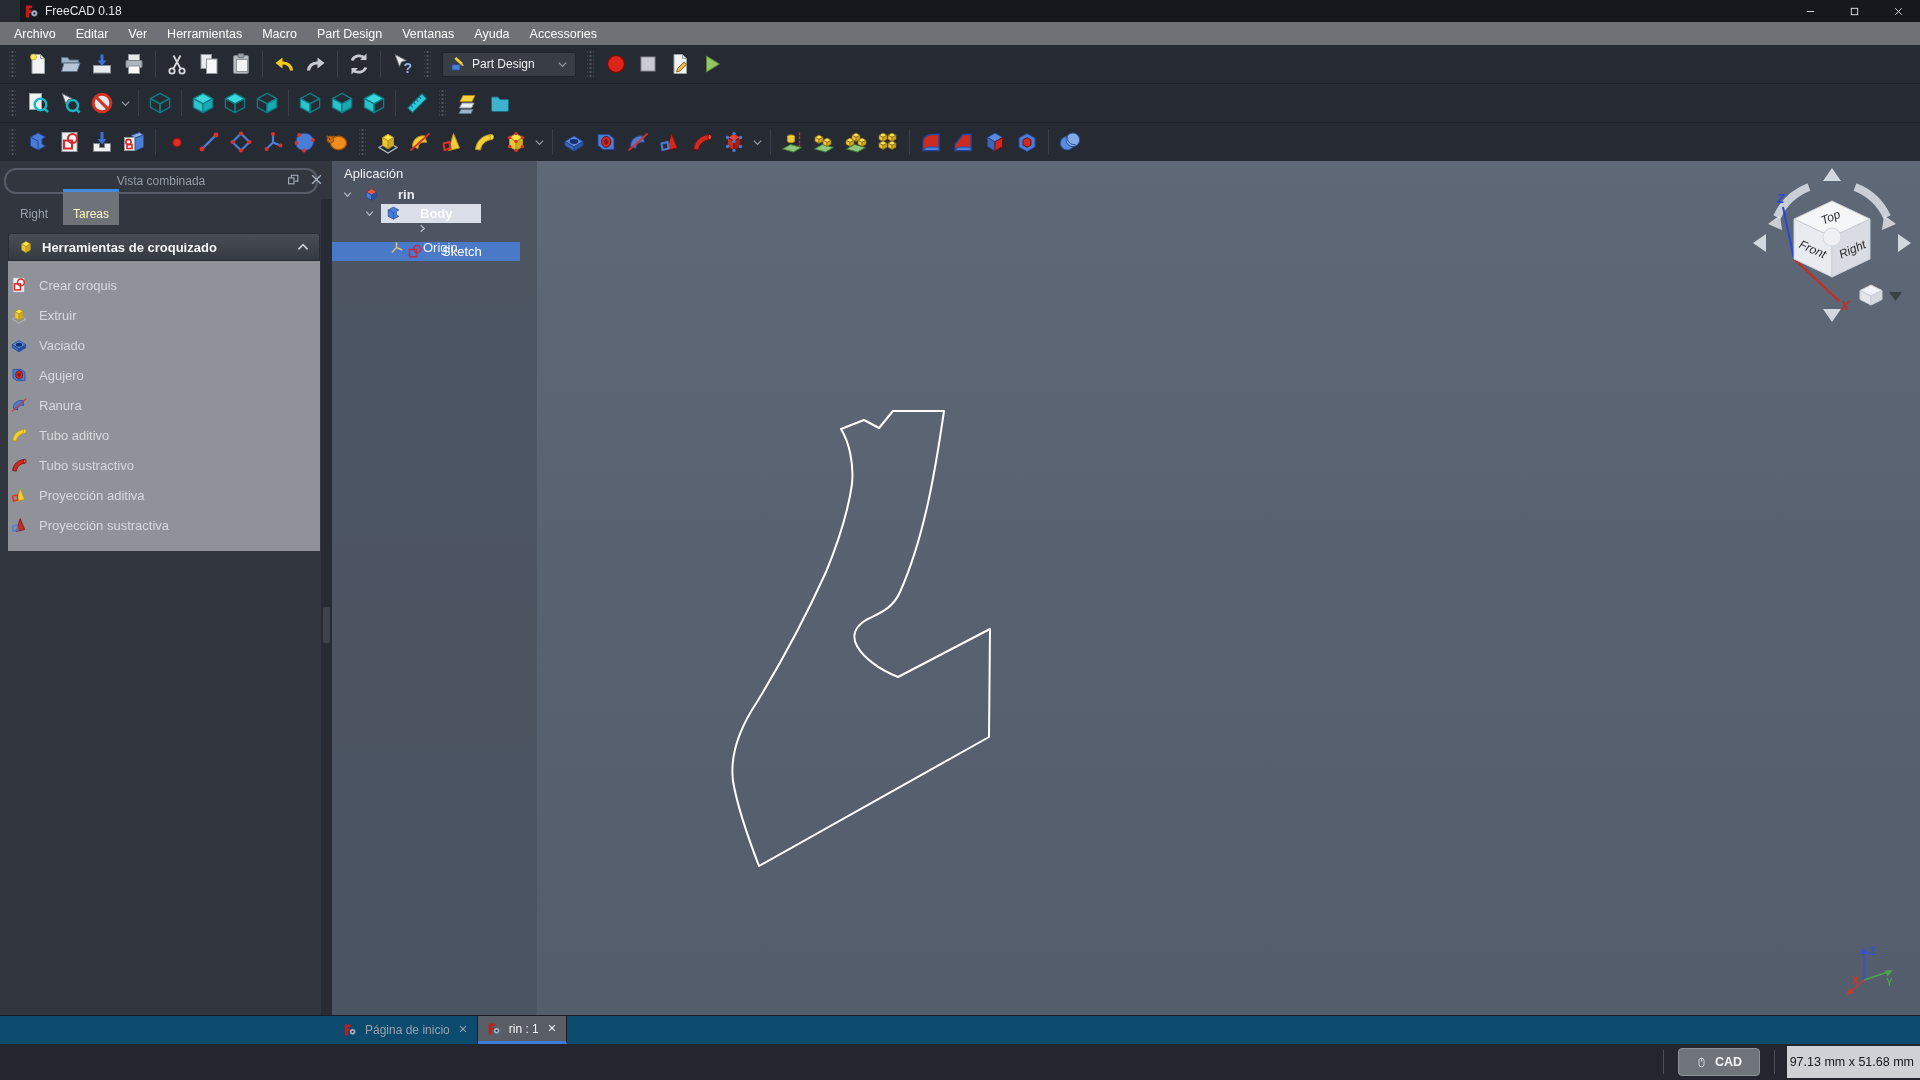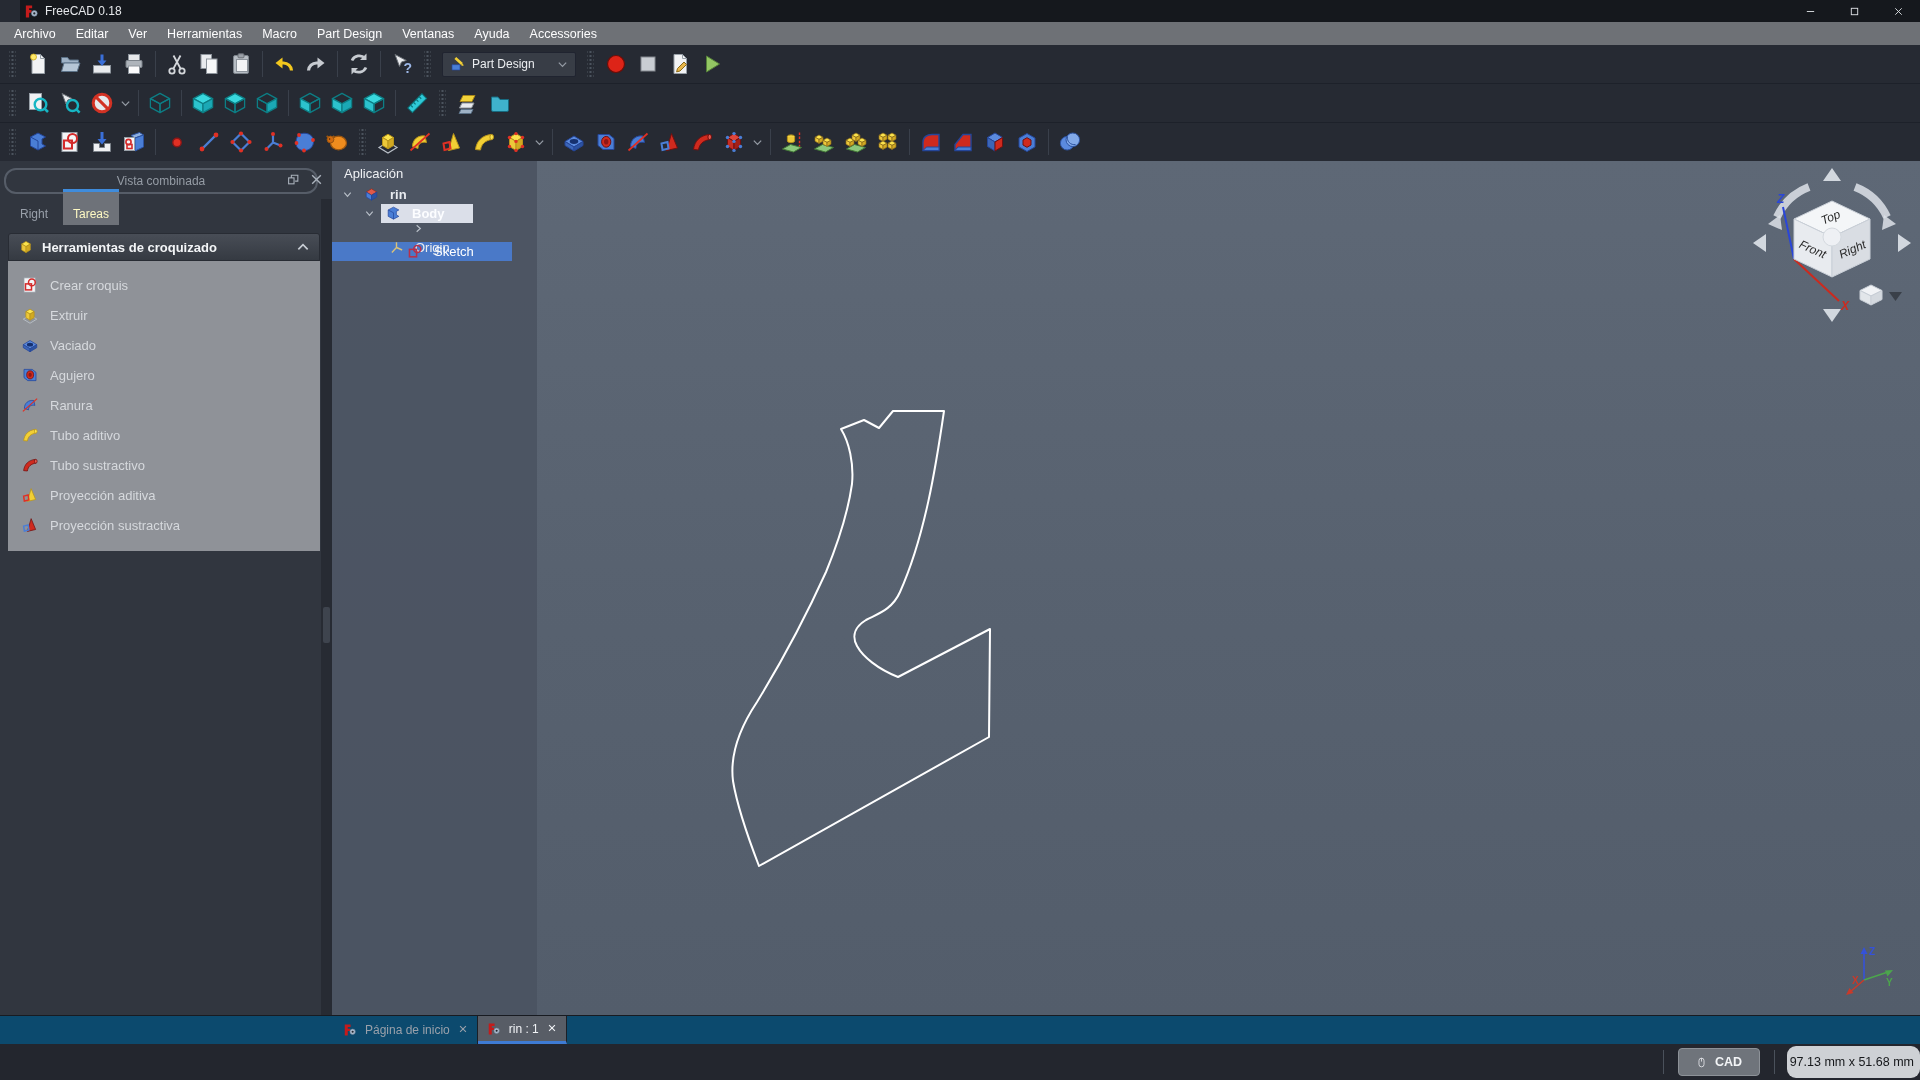--- a/index.html
+++ b/index.html
@@ -48,37 +48,37 @@
   .cv-btn svg{width:13px;height:13px;}
   .cv-tabs{position:absolute;top:41px;left:10px;display:flex;gap:5px;align-items:flex-end;height:23px;}
   .cv-tab{padding:3px 10px 4px;font-size:12px;color:#99a0aa;}
   .cv-tab.active{background:#6e7279;color:#fef9c3;border-top:3px solid #3f8cdc;padding-top:15px;}
   .task-section{position:absolute;top:72px;left:8px;width:312px;}
   .sec-head{height:28px;background:linear-gradient(#484d56,#353a42);border:1px solid #282c34;
             border-radius:3px 3px 0 0;display:flex;align-items:center;gap:8px;padding:0 9px;
             color:#f3f5f7;font-size:13px;font-weight:bold;box-sizing:border-box;}
   .sec-head .up{margin-left:auto;}
   .task-list{background:#8f9298;padding:9px 0 11px;}
-  .task-item{height:30px;display:flex;align-items:center;gap:11px;padding-left:13px;
+  .task-item{height:30px;display:flex;align-items:center;gap:11px;padding-left:2px;
              color:#d6d9dd;font-size:13px;}
   .dock-scroll{position:absolute;top:38px;right:0;width:11px;bottom:0;background:#272b33;}
   .dock-scroll .handle{position:absolute;top:408px;left:2px;width:7px;height:36px;
                        background:#3e444e;border-radius:2px;}
   
   .mdi{position:absolute;top:161px;left:332px;right:0;bottom:64px;
        background:linear-gradient(180deg,#5e6876 0%,#57616f 55%,#535d6b 100%);}
   .treepanel{position:absolute;top:0;left:0;width:205px;height:100%;background:rgba(74,82,96,.85);}
   .tree-root{position:absolute;top:5px;left:12px;color:#eff1f4;font-size:13px;}
   .tree-rows{position:absolute;top:24px;left:0;right:0;}
   .tree-row{height:19px;display:flex;align-items:center;gap:5px;font-size:13px;color:#e9ecf0;
             width:fit-content;padding-right:6px;}
   .tree-row .exp{width:14px;display:flex;justify-content:center;}
   .tree-row .exp svg{width:11px;height:11px;}
   .tree-row .ic svg{width:17px;height:17px;}
-  .rowbox{display:flex;align-items:center;gap:10px;height:19px;padding:0 4px;}
+  .rowbox{display:flex;align-items:center;gap:18px;height:19px;padding:0 4px;}
   .hl-active{background:#dbdfe9;color:#fcfdff;padding-right:28px;}
   .tree-row.sel{background:#4a79c8;color:#ffffff;padding-right:34px;}
   .bold{font-weight:bold;}
   .viewport-svg{position:absolute;inset:0;width:100%;height:100%;}
   .navcluster{position:absolute;top:4px;right:3px;}
   .axiscross{position:absolute;right:22px;bottom:14px;}
   
   .mditabs{position:absolute;left:0;right:0;bottom:36px;height:28px;background:#0c4a6e;
            border-top:1px solid #181b21;display:flex;align-items:stretch;padding-left:334px;}
   .mditab{display:flex;align-items:center;gap:8px;padding:0 9px;font-size:12px;color:#99a0aa;
@@ -88,21 +88,21 @@
   
   .statusbar{position:absolute;left:0;right:0;bottom:0;height:36px;background:#23262e;
              display:flex;align-items:center;}
   .sb-spacer{flex:1;}
   .sb-sep{width:1px;height:24px;background:#4a515b;}
   .cadbtn{width:80px;height:26px;background:#6f747b;border:1px solid #8d9298;border-radius:4px;
           display:flex;align-items:center;justify-content:center;gap:8px;color:#f3f5f7;
           font-size:12.5px;margin:0 14px;font-weight:bold;}
   .cadbtn svg{width:11px;height:15px;}
   .dims{height:32px;width:127px;background:#ced1d5;color:#16181b;font-size:12.5px;
-        display:flex;align-items:center;justify-content:flex-end;padding-right:6px;margin-left:12px;border-radius:9px;}
+        display:flex;align-items:center;justify-content:flex-end;padding-right:6px;margin-left:12px;}
 </style>
 </head>
 <body>
 
 <div id="app">
 
   <div class="titlebar">
     <span class="logo ic">
         <svg viewBox="0 0 24 24">
           <path d="M3 2.5h10v4.2H8.2v3H12v4.2H8.2v7.6H3z" fill="#c41b1b"></path>

